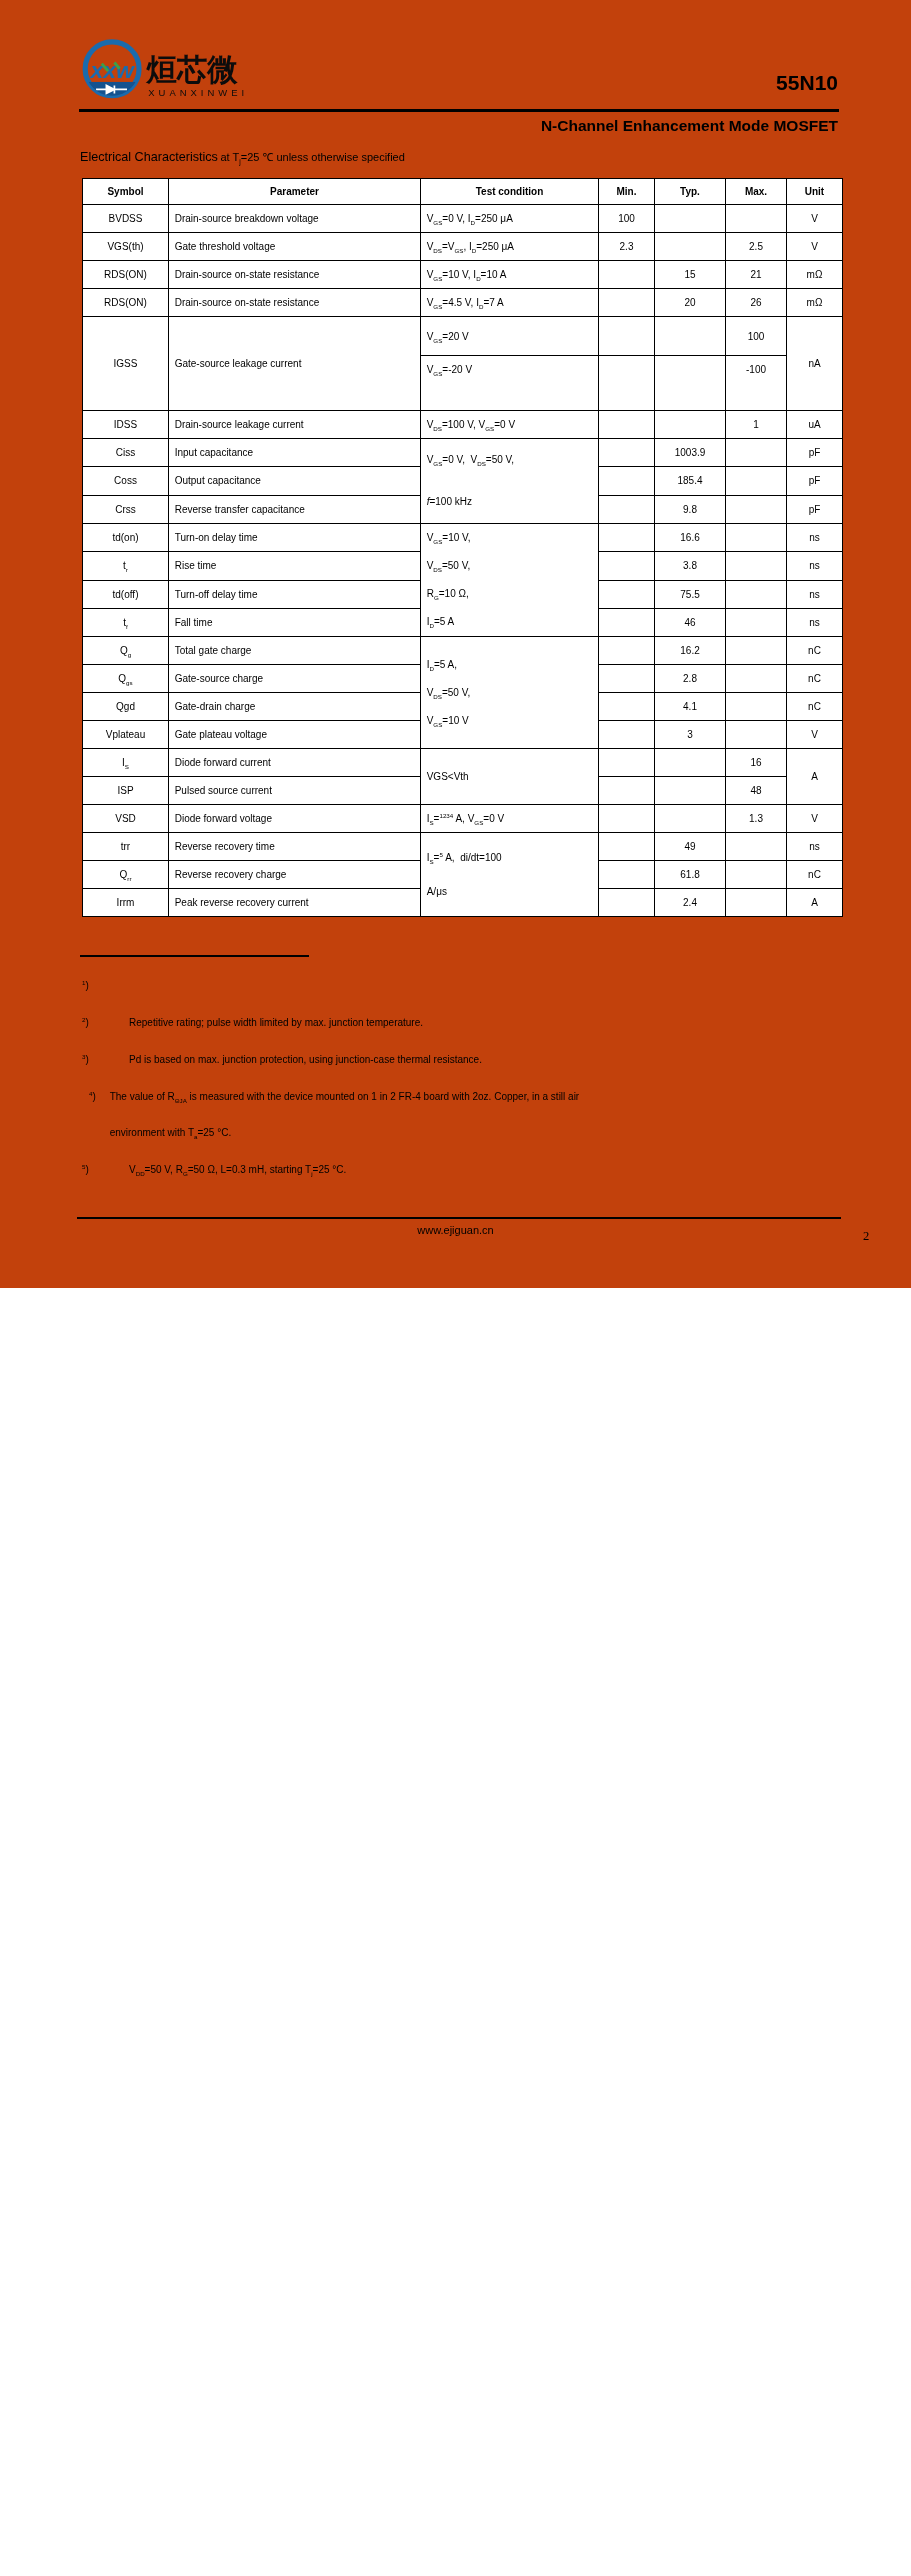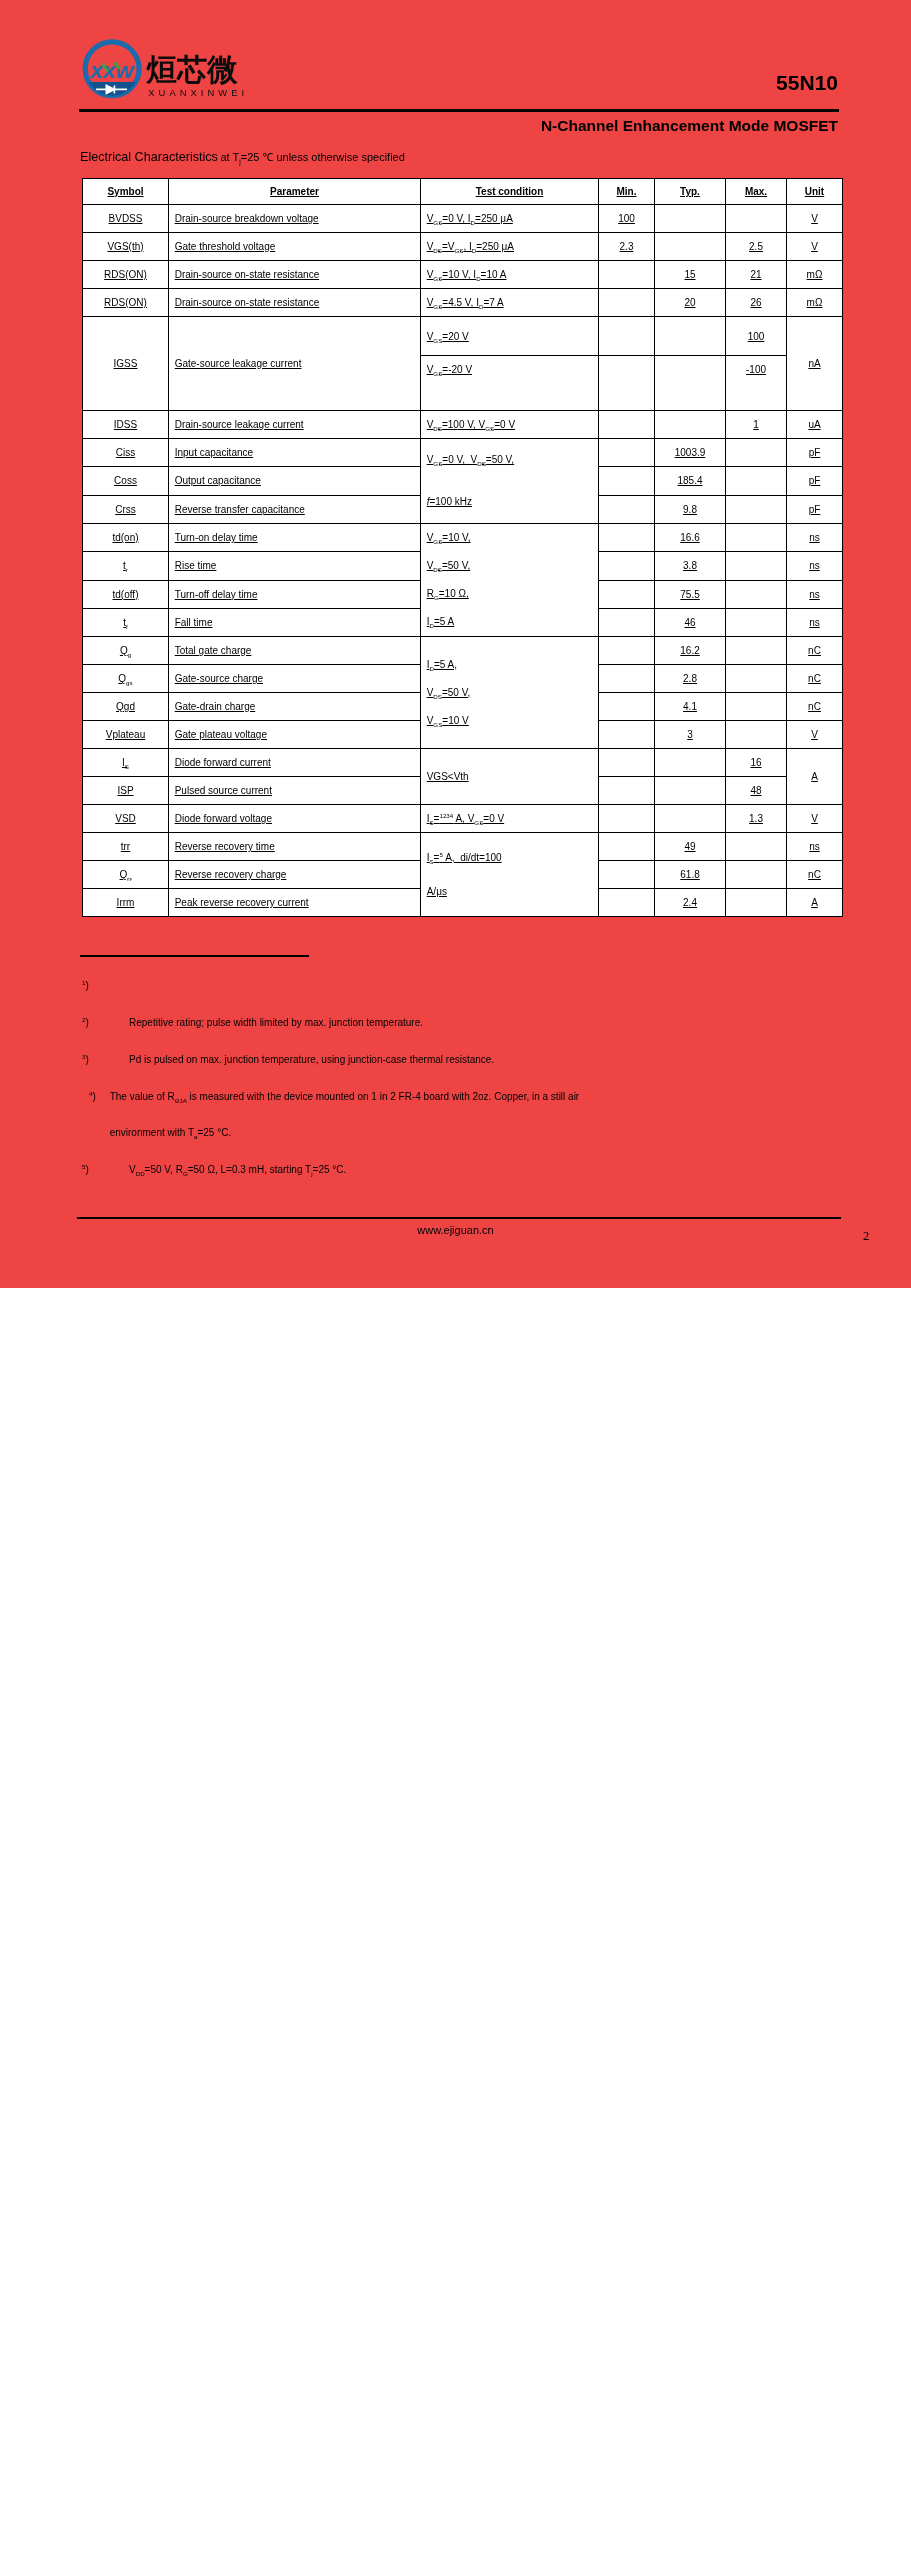--- a/index.html
+++ b/index.html
@@ -1,30 +1,30 @@
 <!DOCTYPE html>
 <html style="font-size:9.2px"><head>
 <meta charset="utf-8">
 <style>
   html,body{margin:0;padding:0;}
   body{
     width:911px;height:2576px;position:relative;background:#ffffff;color:#000;
     font-family:"Liberation Sans", sans-serif;
   }
-  .page{position:absolute;left:0;width:911px;height:1288px;overflow:hidden;background:#ef4444;}
+  .page{position:absolute;left:0;width:911px;height:1288px;overflow:hidden;background:#c2410c;}
   #page1{top:0;} #page2{top:2245;}
   .abs{position:absolute;}
   .rule{position:absolute;background:#000;height:2.9px;}
   .part-number{font-size:21px;font-weight:bold;line-height:1;}
   .subtitle{font-size:15.5px;font-weight:bold;line-height:1;}
   .h2{font-size:12px;font-weight:normal;line-height:1.1;}
   .note{font-size:11px;font-weight:normal;}
   .body-line{font-size:10.3px;line-height:1.2;white-space:nowrap;}
   sub,sup{font-size:62%;line-height:0;}
-  table{border-collapse:collapse;table-layout:fixed;background:#fff;text-decoration:underline;}
+  table{border-collapse:collapse;table-layout:fixed;background:#fff;}
   .amr-table{border:1.7px solid #000;width:755px;}
   .amr-table th,.amr-table td{
     border:1.1px solid #000;border-top-width:1.7px;border-bottom-width:1.7px;
     font-size:10.6px;text-align:center;vertical-align:middle;padding:0 2.3px;overflow:hidden;
   }
   .amr-table th{font-weight:bold;}
   .ec-table{border:1.7px solid #000;width:759px;}
   .ec-table th,.ec-table td{
     border:1.1px solid #000;font-size:10px;text-align:center;vertical-align:middle;
     padding:0 2.3px;overflow:hidden;
@@ -519,21 +519,21 @@
 
   <div class="fn" style="left:82px;top:968px;width:763px">
     <span class="mk"><sup>1</sup>)</span>
   </div>
   <div class="fn" style="left:82px;top:1005px;width:763px">
     <span class="mk"><sup>2</sup>)</span>
     <span class="fn-text">Repetitive rating; pulse width limited by max. junction temperature.</span>
   </div>
   <div class="fn" style="left:82px;top:1042px;width:763px">
     <span class="mk"><sup>3</sup>)</span>
-    <span class="fn-text">Pd is pulsed on max. junction temperature, using junction-case thermal resistance.</span>
+    <span class="fn-text">Pd is based on max. junction protection, using junction-case thermal resistance.</span>
   </div>
   <div class="fn tight" style="left:89px;top:1079px;width:763px">
     <span class="mk"><sup>4</sup>)</span>
     <span class="fn-text">The value of R<sub>ΘJA</sub> is measured with the device mounted on 1 in 2 FR-4 board with 2oz. Copper, in a still air
 environment with T<sub>a</sub>=25 °C.</span>
   </div>
   <div class="fn" style="left:82px;top:1152px;width:763px">
     <span class="mk"><sup>5</sup>)</span>
     <span class="fn-text">V<sub>DD</sub>=50 V, R<sub>G</sub>=50 Ω, L=0.3 mH, starting T<sub>j</sub>=25 °C.</span>
   </div>

